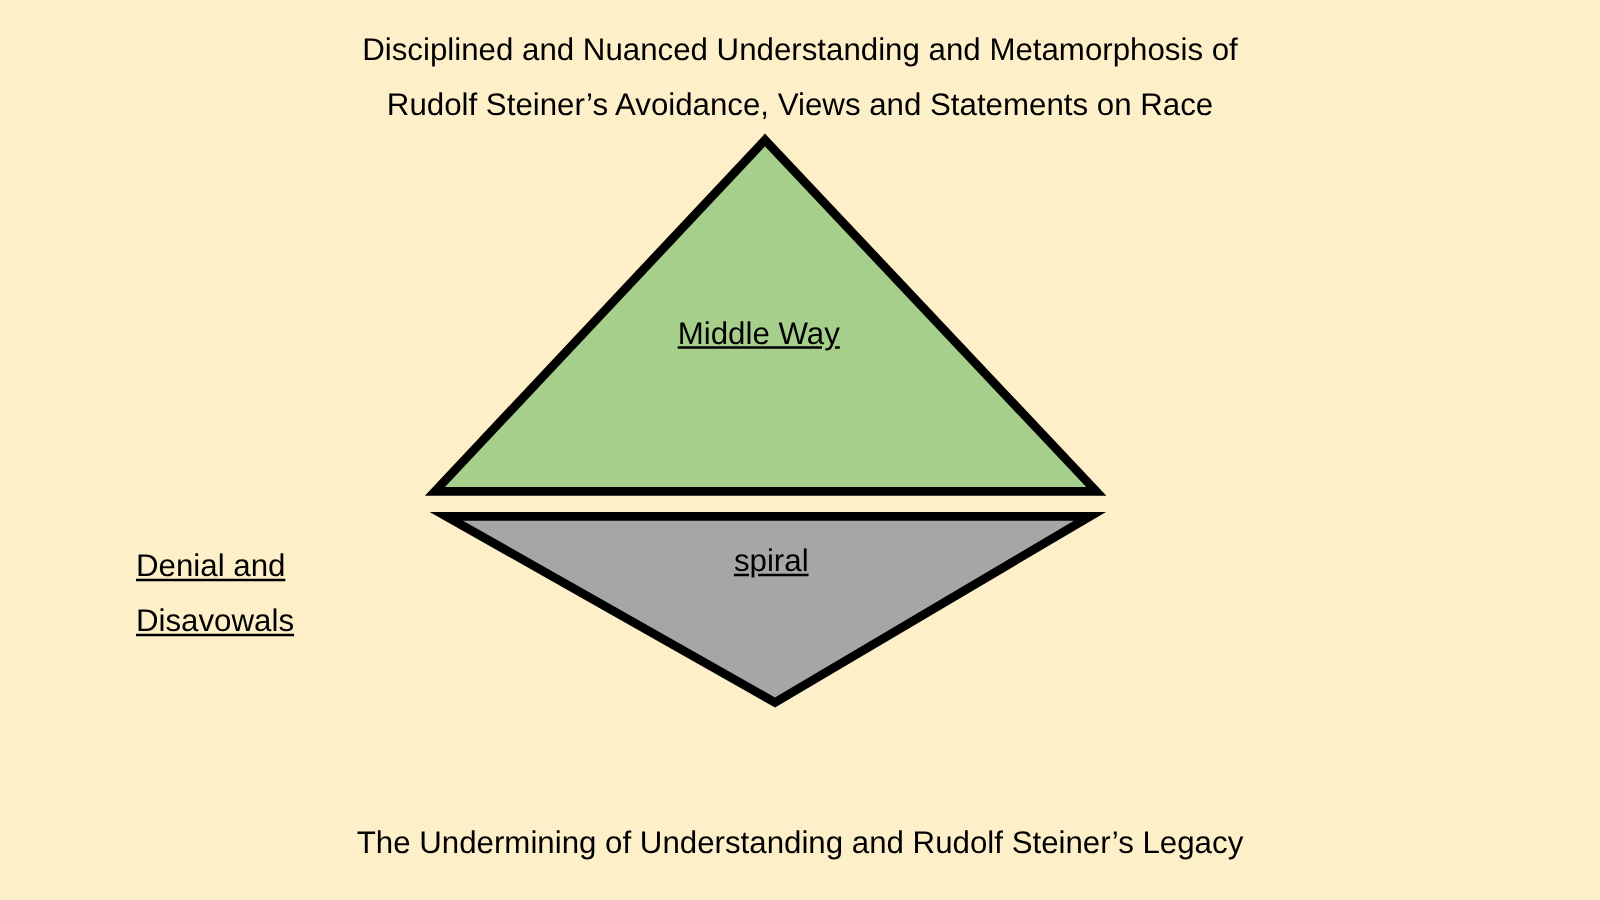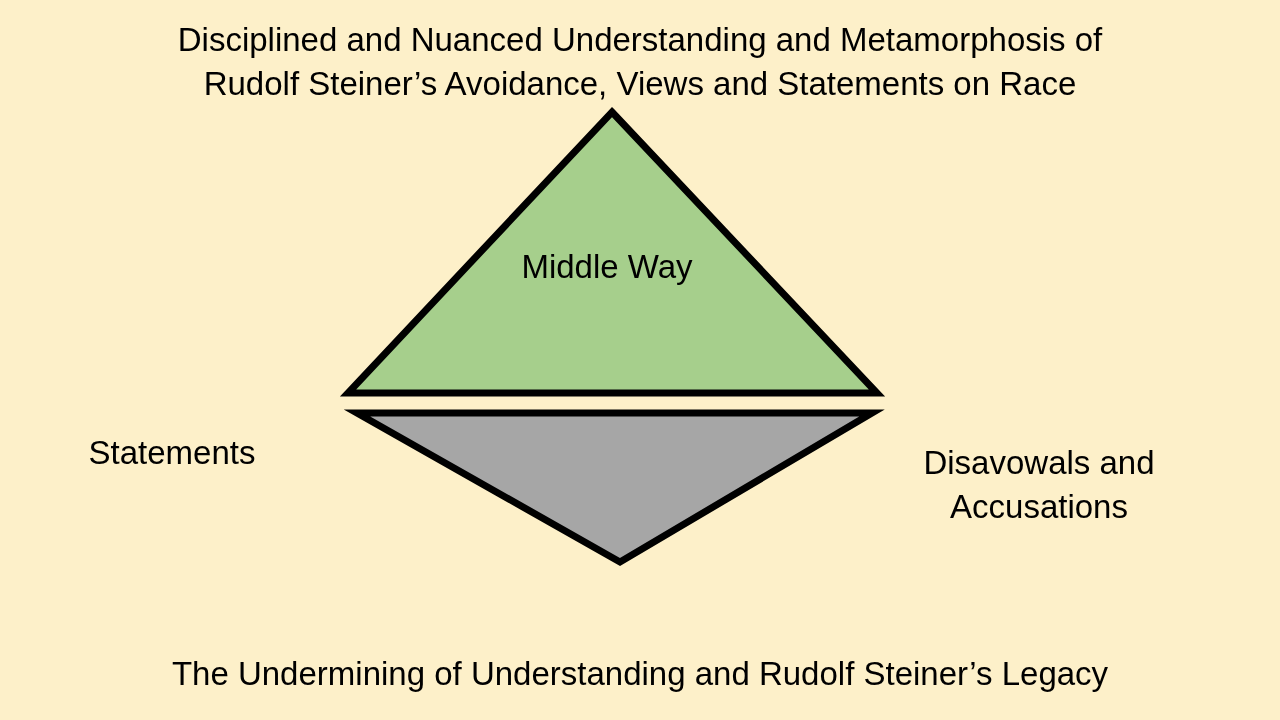--- a/index.html
+++ b/index.html
@@ -7,25 +7,25 @@
     position: relative;
     width: 1280px;
     height: 720px;
     background: #FDF0C9;
     font-family: "Liberation Sans", sans-serif;
     color: #000000;
     overflow: hidden;
   }
   .txt {
     position: absolute;
-    font-size: 33px;
+    font-size: 25px;
     line-height: 44px;
     white-space: nowrap;
   }
-  .centered { transform: translateX(-50%); text-align: center; }
+  .centered { transform: translateX(-50%); text-align: left; text-decoration: underline; }
   .fullw { left: 0; width: 1280px; text-align: center; }
   svg.shapes { position: absolute; left: 0; top: 0; }
 </style>
 </head>
 <body>
 
 <div class="slide">
 
   <div class="txt fullw" style="top:18px">
     <div>Disciplined and Nuanced Understanding and Metamorphosis of</div>
@@ -33,26 +33,24 @@
   </div>
 
   <svg class="shapes" width="1280" height="720" viewBox="0 0 1280 720">
     <polygon points="612,112 877,393 348,393" stroke="#000000" stroke-width="7" stroke-miterlimit="8" fill="#A6CF8C"></polygon>
     <polygon points="357,413 872,413 620,562" stroke="#000000" stroke-width="7" stroke-miterlimit="8" fill="#A6A6A6"></polygon>
   </svg>
 
   <div class="txt centered" style="left:607px; top:245px">Middle Way</div>
 
   <div class="txt centered" style="left:617px; top:427px">
+    <div>spiral</div>
   </div>
 
   <div class="txt centered" style="left:172px; top:431px">
-    <div>Statements</div>
+    <div>Denial and</div>
+    <div>Disavowals</div>
   </div>
 
-  <div class="txt centered" style="left:1039px; top:441px">
-    <div>Disavowals and</div>
-    <div>Accusations</div>
-  </div>
 
   <div class="txt fullw" style="top:652px">The Undermining of Understanding and Rudolf Steiner’s Legacy</div>
 
 </div>
 
 </body></html>

